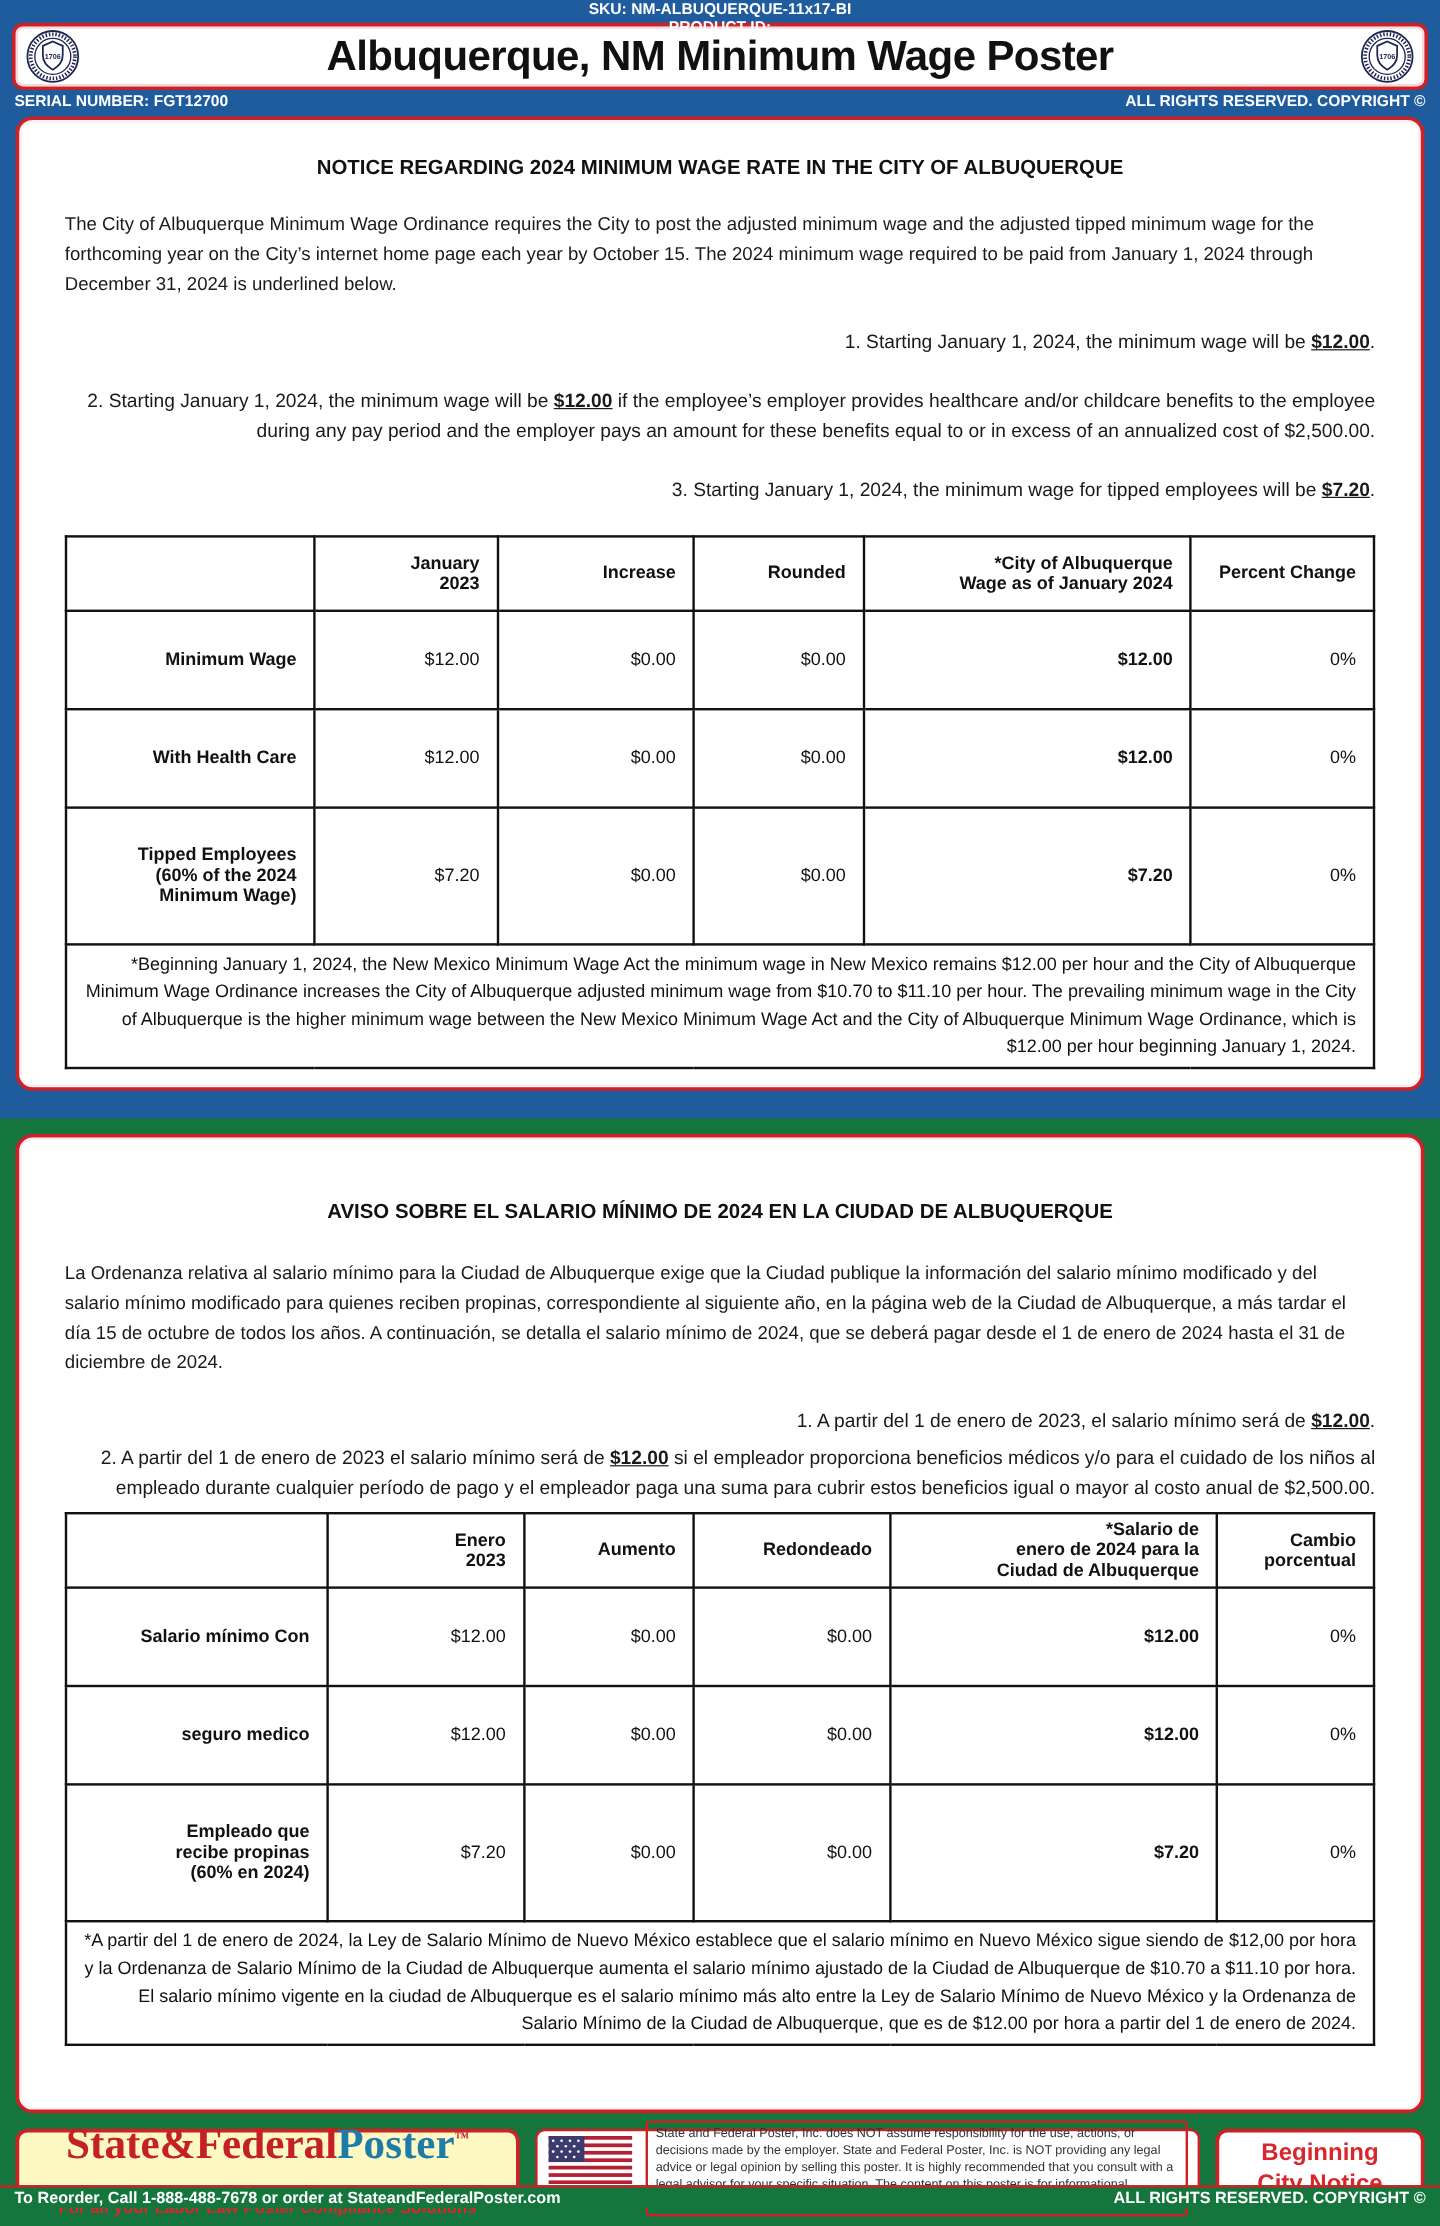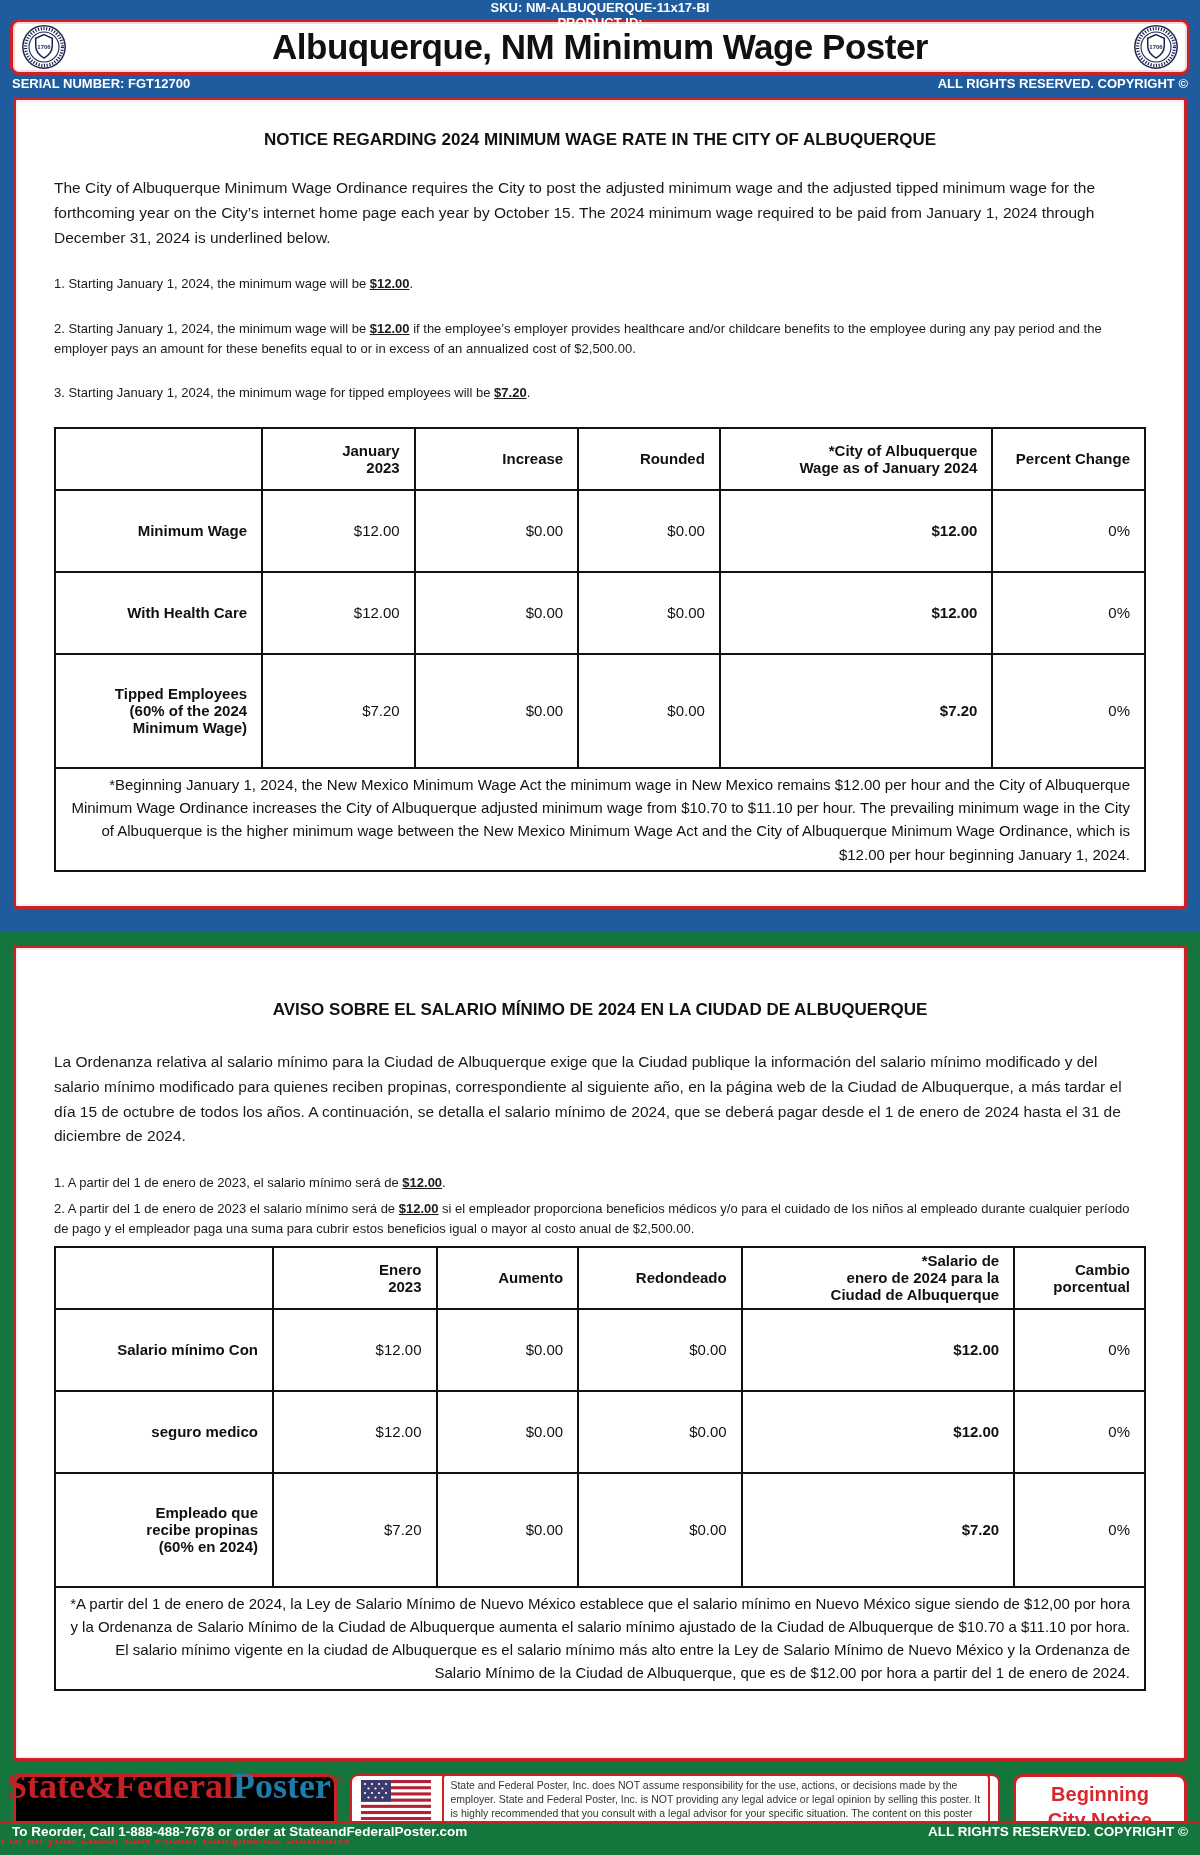--- a/index.html
+++ b/index.html
@@ -13,46 +13,46 @@
   .topbar{height:19px;flex-direction:column;}
   .serialbar{height:17px;}
 
   .title-band{margin:0 10px;height:50px;background:#fff;border:3px solid #CB2127;border-radius:9px;
     display:flex;align-items:center;justify-content:space-between;padding:0 8px;
     box-shadow:inset 0 0 0 2px #f6d9d9;gap:24px;}
   .poster-title{flex:1;text-align:center;font-size:35px;font-weight:bold;color:#111;
     letter-spacing:-0.5px;white-space:nowrap;}
   .seal{width:46px;height:46px;flex:0 0 auto;}
 
-  .panel{box-sizing:border-box;margin:0 13px;background:#fff;border:3px solid #CB2127;border-radius:4px;
+  .panel{box-sizing:border-box;margin:0 13px;background:#fff;border:3px solid #CB2127;border-radius:14px;
     padding:20px 38px;color:#1a1a1a;overflow:hidden;box-shadow:inset 0 0 0 2px #fbeeee;}
   .panel.english{margin-top:5px;height:812px;}
   .panel.spanish{margin-top:36px;height:816px;}
 
   .panel h2{font-size:17px;text-align:center;margin:10px 0 26px;color:#111;}
   .panel.spanish h2{margin-top:32px;margin-bottom:30px;}
   .intro{font-size:15.5px;line-height:1.6;margin:0 0 24px;}
-  .item{font-size:13px;line-height:1.55;margin:0 0 24px;}
+  .item{font-size:16px;line-height:1.55;margin:0 0 24px;text-align:right;}
   .panel.spanish .item{margin:0 0 6px;}
   .panel.spanish .item.last{margin-bottom:22px;}
   .amt{font-weight:bold;text-decoration:underline;}
 
   table.wage{width:100%;border-collapse:collapse;font-size:15px;color:#111;table-layout:fixed;}
   table.wage th,table.wage td{border:2px solid #111;text-align:right;vertical-align:middle;padding:4px 14px;}
   table.wage thead th{font-weight:bold;height:52px;}
   table.wage .rowlabel{font-weight:bold;}
   table.wage .strong{font-weight:bold;}
   table.wage tr.r1 td{height:72px;}
   table.wage tr.r2 td{height:72px;}
   table.wage tr.r3 td{height:104px;}
   .pre{white-space:pre-line;}
   td.footnote{ text-align:left;font-size:15px;line-height:1.55;padding:14px 12px 26px;font-weight:normal;}
 
   .footer{margin:13px 13px 0;height:66px;display:flex;gap:13px;align-items:stretch;}
-  .logo-box{box-sizing:border-box;width:324px;background:#000000;border:3px solid #CB2127;border-radius:10px;
+  .logo-box{box-sizing:border-box;width:420px;background:#fef9c3;border:3px solid #CB2127;border-radius:10px;
     display:flex;flex-direction:column;justify-content:center;align-items:center;padding:2px 6px;gap:25px;}
   .brand{font-family:"Liberation Serif",serif;font-weight:bold;font-size:36px;line-height:1;white-space:nowrap;}
   .brand .red{color:#C42127;}
   .brand .blue{color:#1F7CA8;}
   .brand .tm{color:#C42127;font-size:12px;vertical-align:super;}
   .tagline{color:#D9262C;font-weight:bold;font-size:14px;margin-top:2px;white-space:nowrap;}
   .mid-box{box-sizing:border-box;flex:1;background:#fff;border:2px solid #CB2127;border-radius:8px;
     display:flex;align-items:center;gap:8px;padding:4px 8px 4px 6px;}
   .usa{display:flex;flex-direction:column;align-items:center;flex:0 0 auto;}
   .usa-label{font-weight:bold;font-size:12.5px;color:#000;margin-top:1px;}

